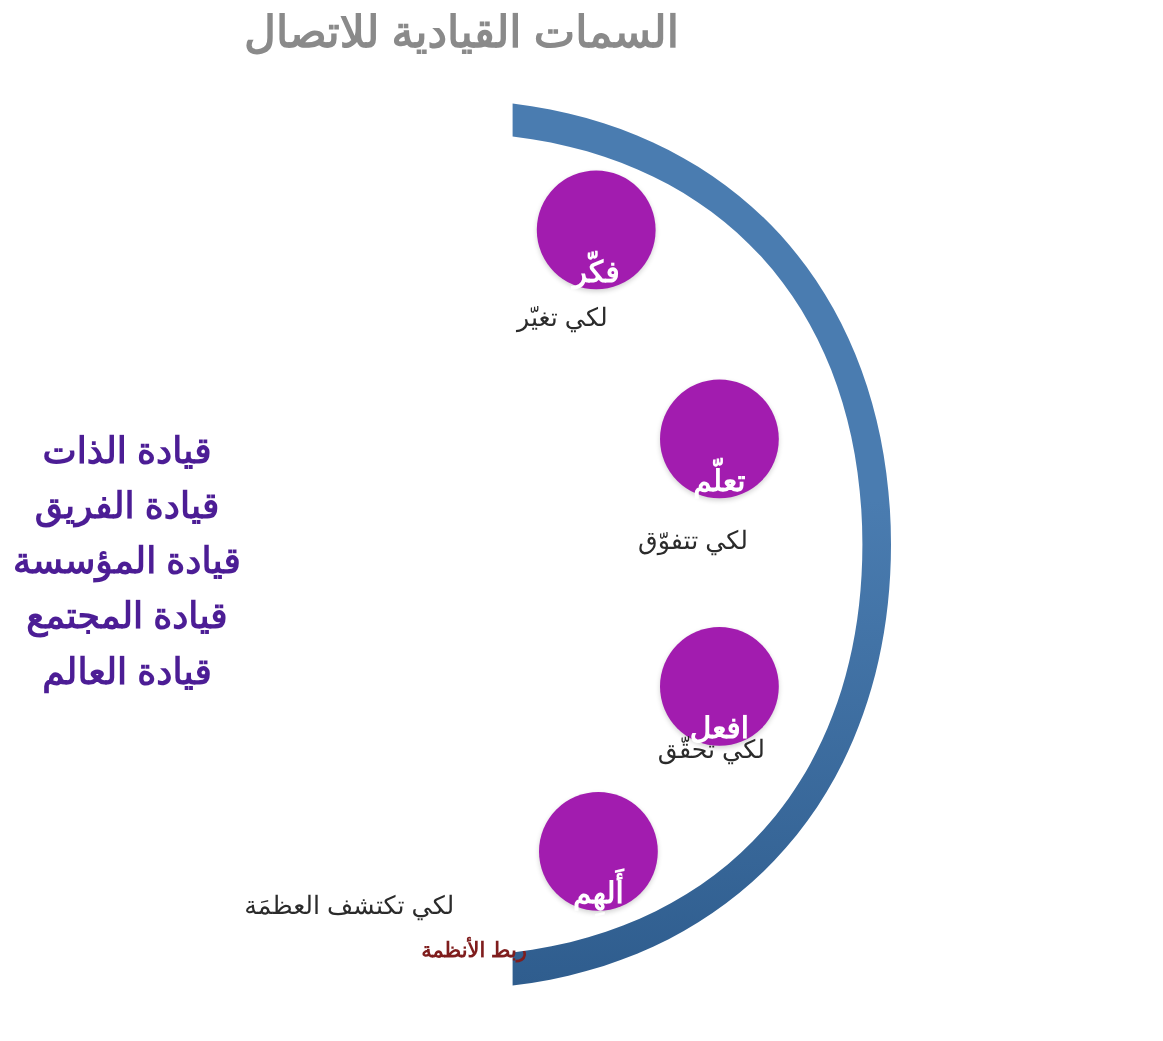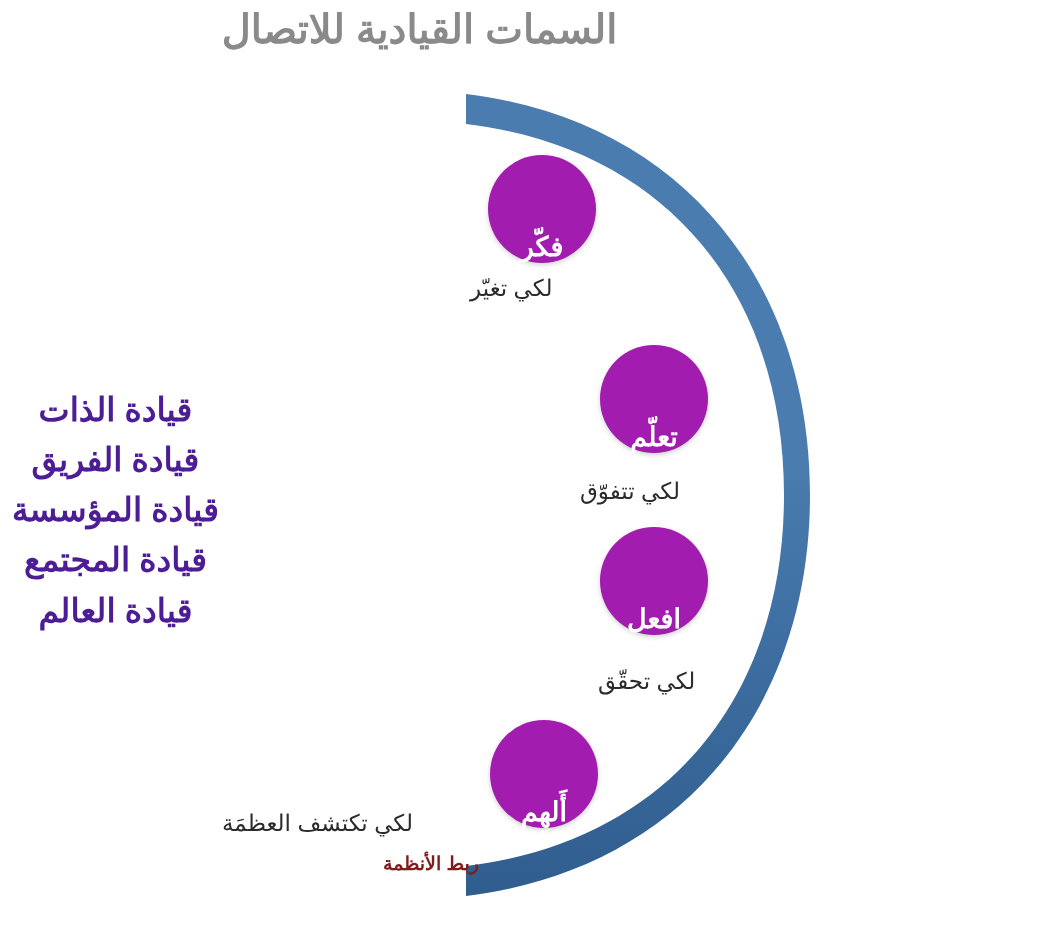--- a/index.html
+++ b/index.html
@@ -92,21 +92,21 @@
     white-space: nowrap;
   }
 
   
   #node-think   { left: 488px; top: 155px; width: 108px; height: 108px; }
   #cap-think    { left: 470px; top: 275px; }
 
   #node-learn   { left: 600px; top: 345px; width: 108px; height: 108px; }
   #cap-learn    { left: 580px; top: 465px; margin-top: 13px; }
 
-  #node-act     { left: 600px; top: 527px; width: 108px; height: 108px; }
+  #node-act     { left: 600px; top: 570px; width: 108px; height: 108px; }
   #cap-act      { left: 598px; top: 668px; }
 
   #node-inspire { left: 490px; top: 720px; width: 108px; height: 108px; }
   #cap-inspire  { left: 222px; top: 810px; }
 
   
   #cap-bottom {
     position: absolute;
     left: 383px;
     top: 852px;

